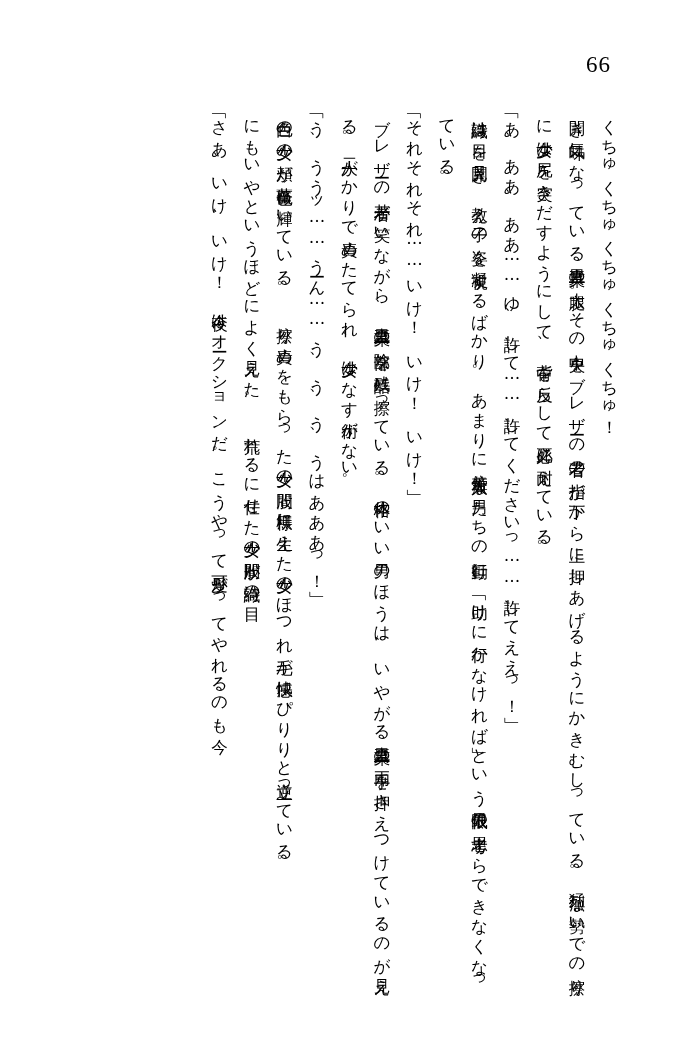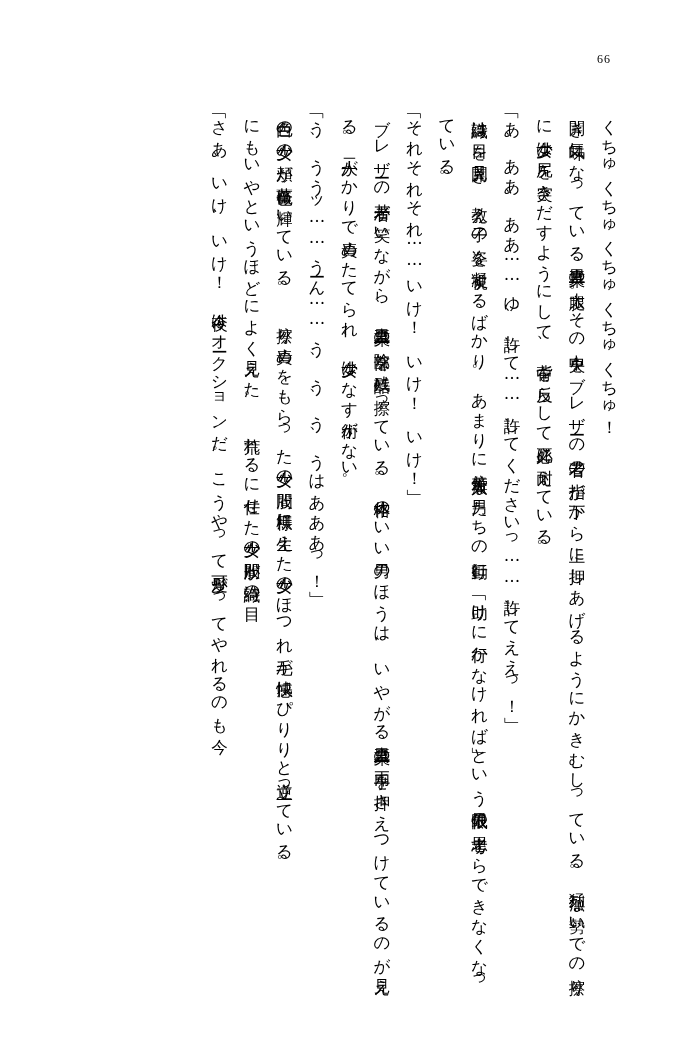--- a/index.html
+++ b/index.html
@@ -13,21 +13,21 @@
     height: 1050px;
     background: #ffffff;
     overflow: hidden;
     font-family: "Liberation Serif", "DejaVu Serif", serif;
     color: #000000;
   }
   .page-number {
     position: absolute;
     top: 52px;
     right: 72px;
-    font-size: 12px;
+    font-size: 23px;
     letter-spacing: 1px;
     font-family: "Liberation Serif", serif;
   }
   
   .vtext {
     position: absolute;
     top: 108px;
     right: 58px;
     height: 880px;
     width: 540px;

